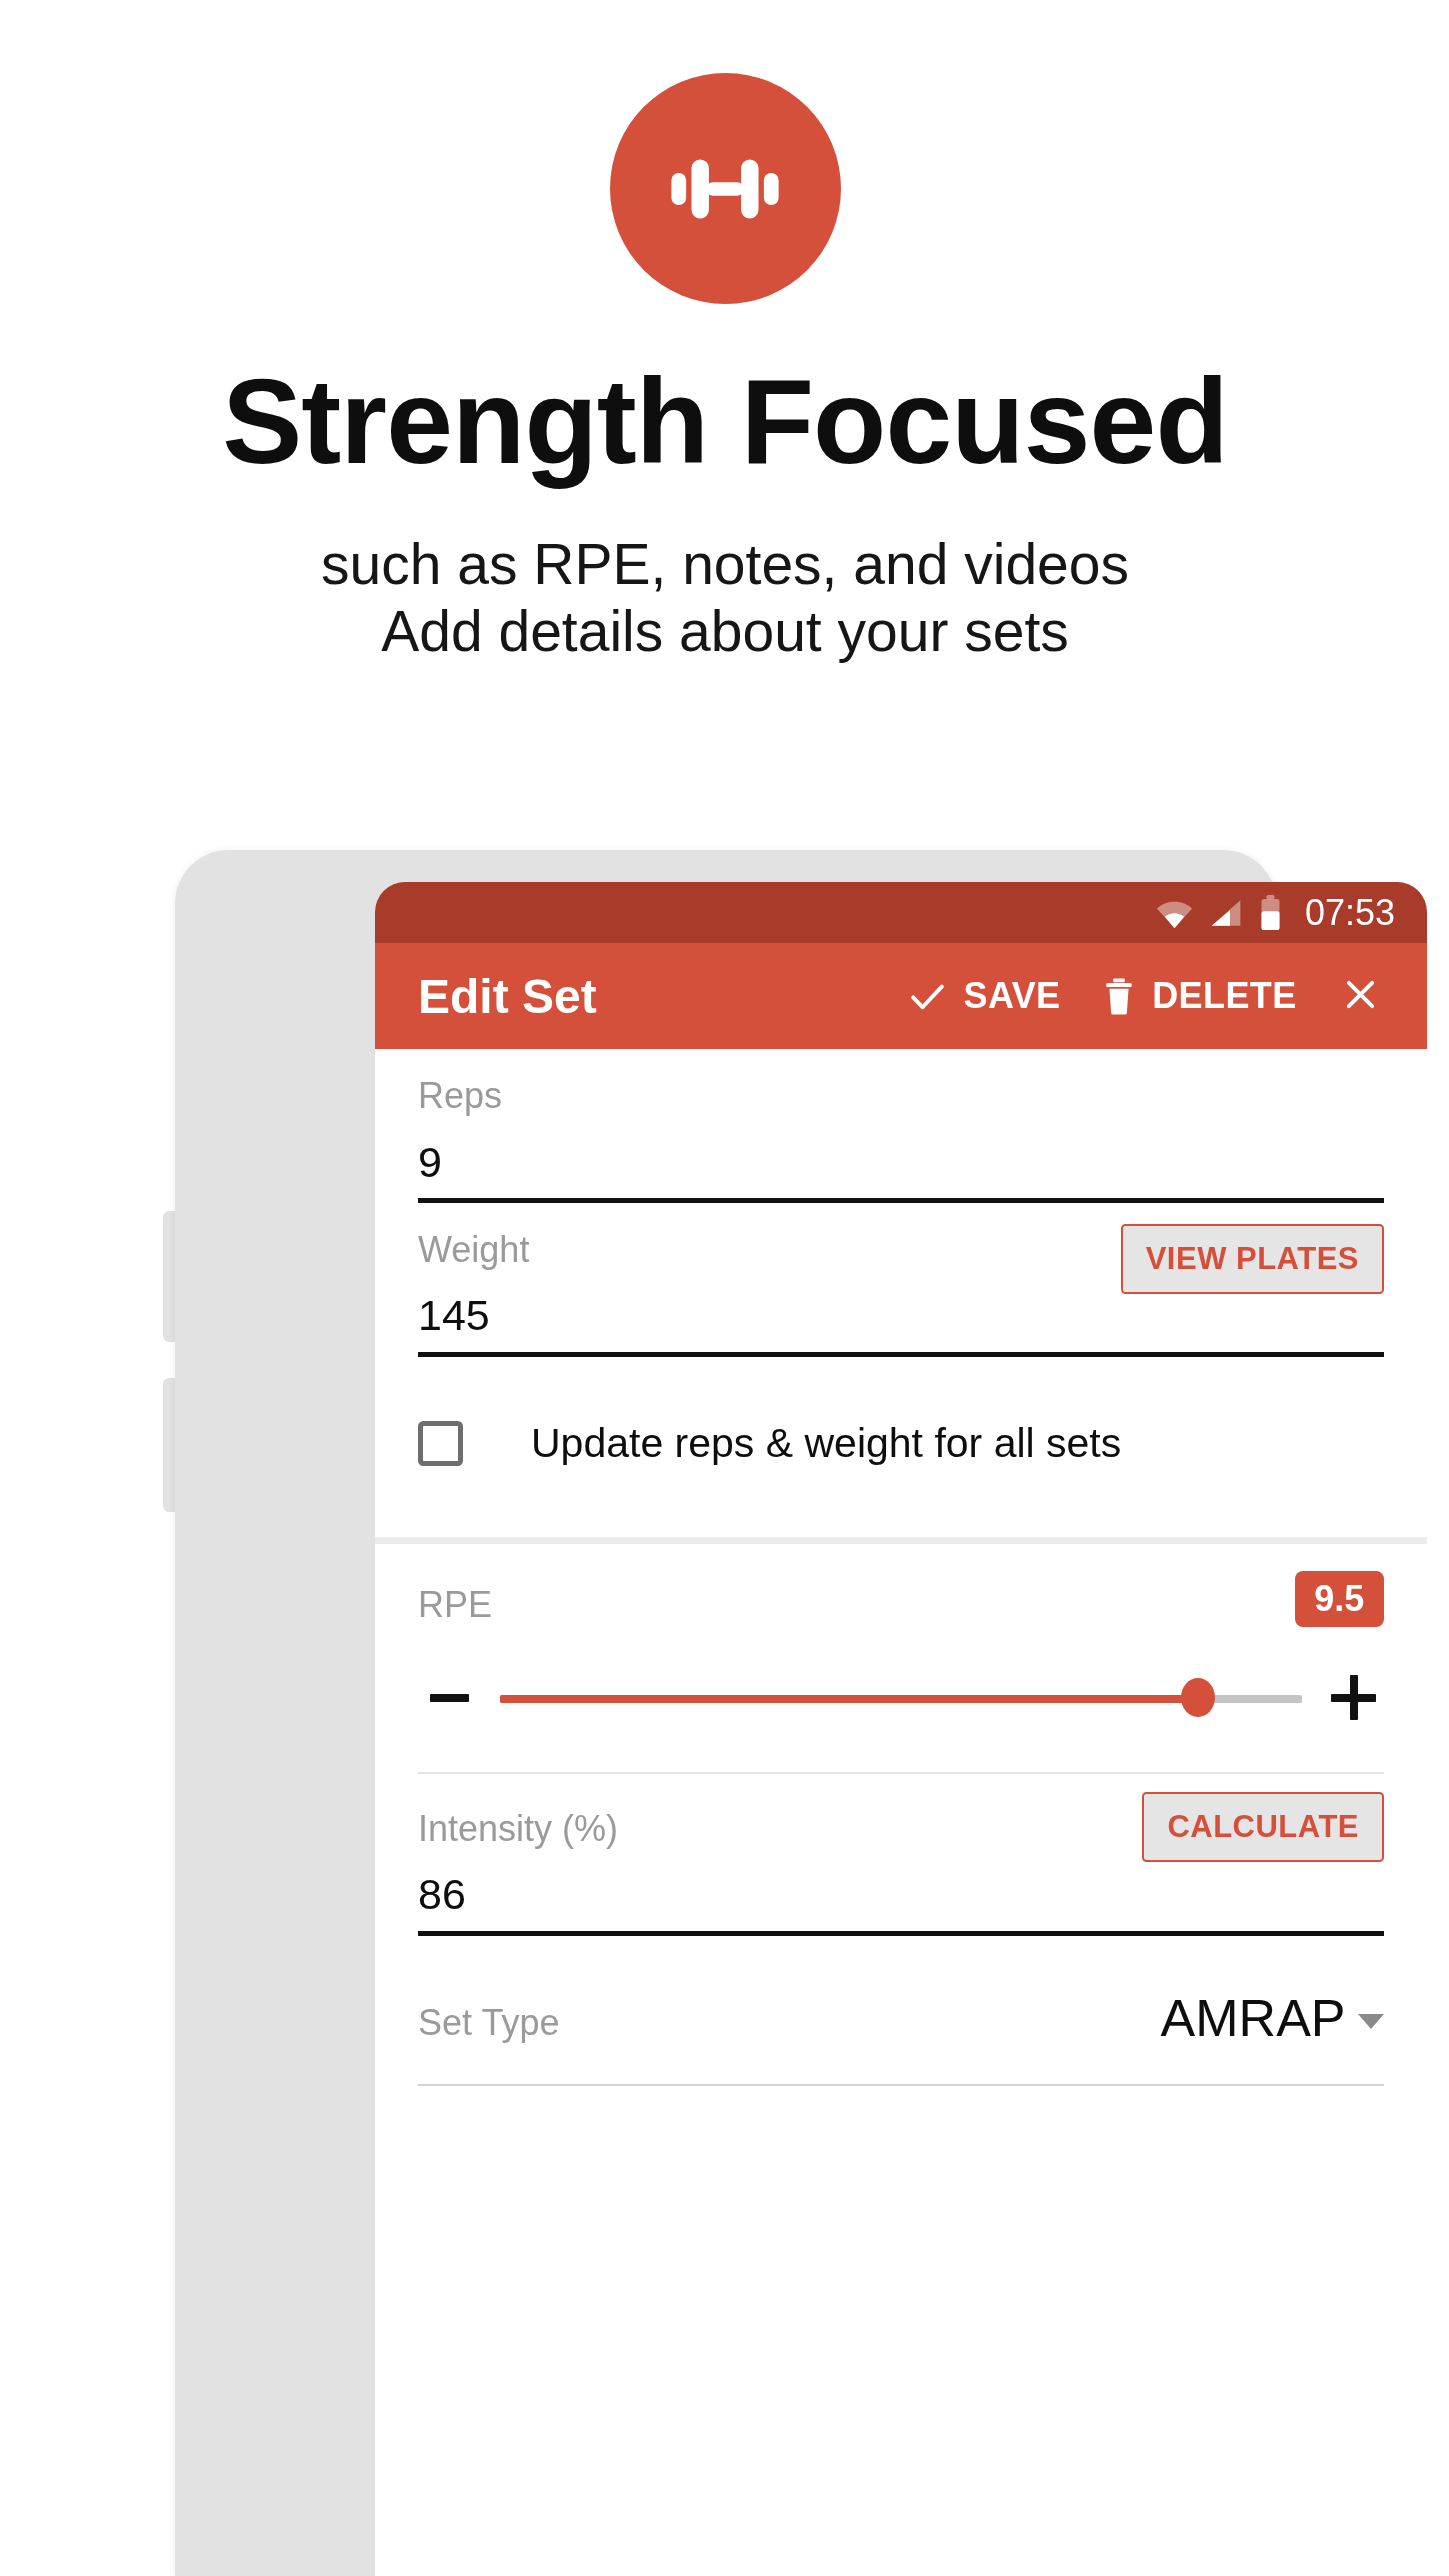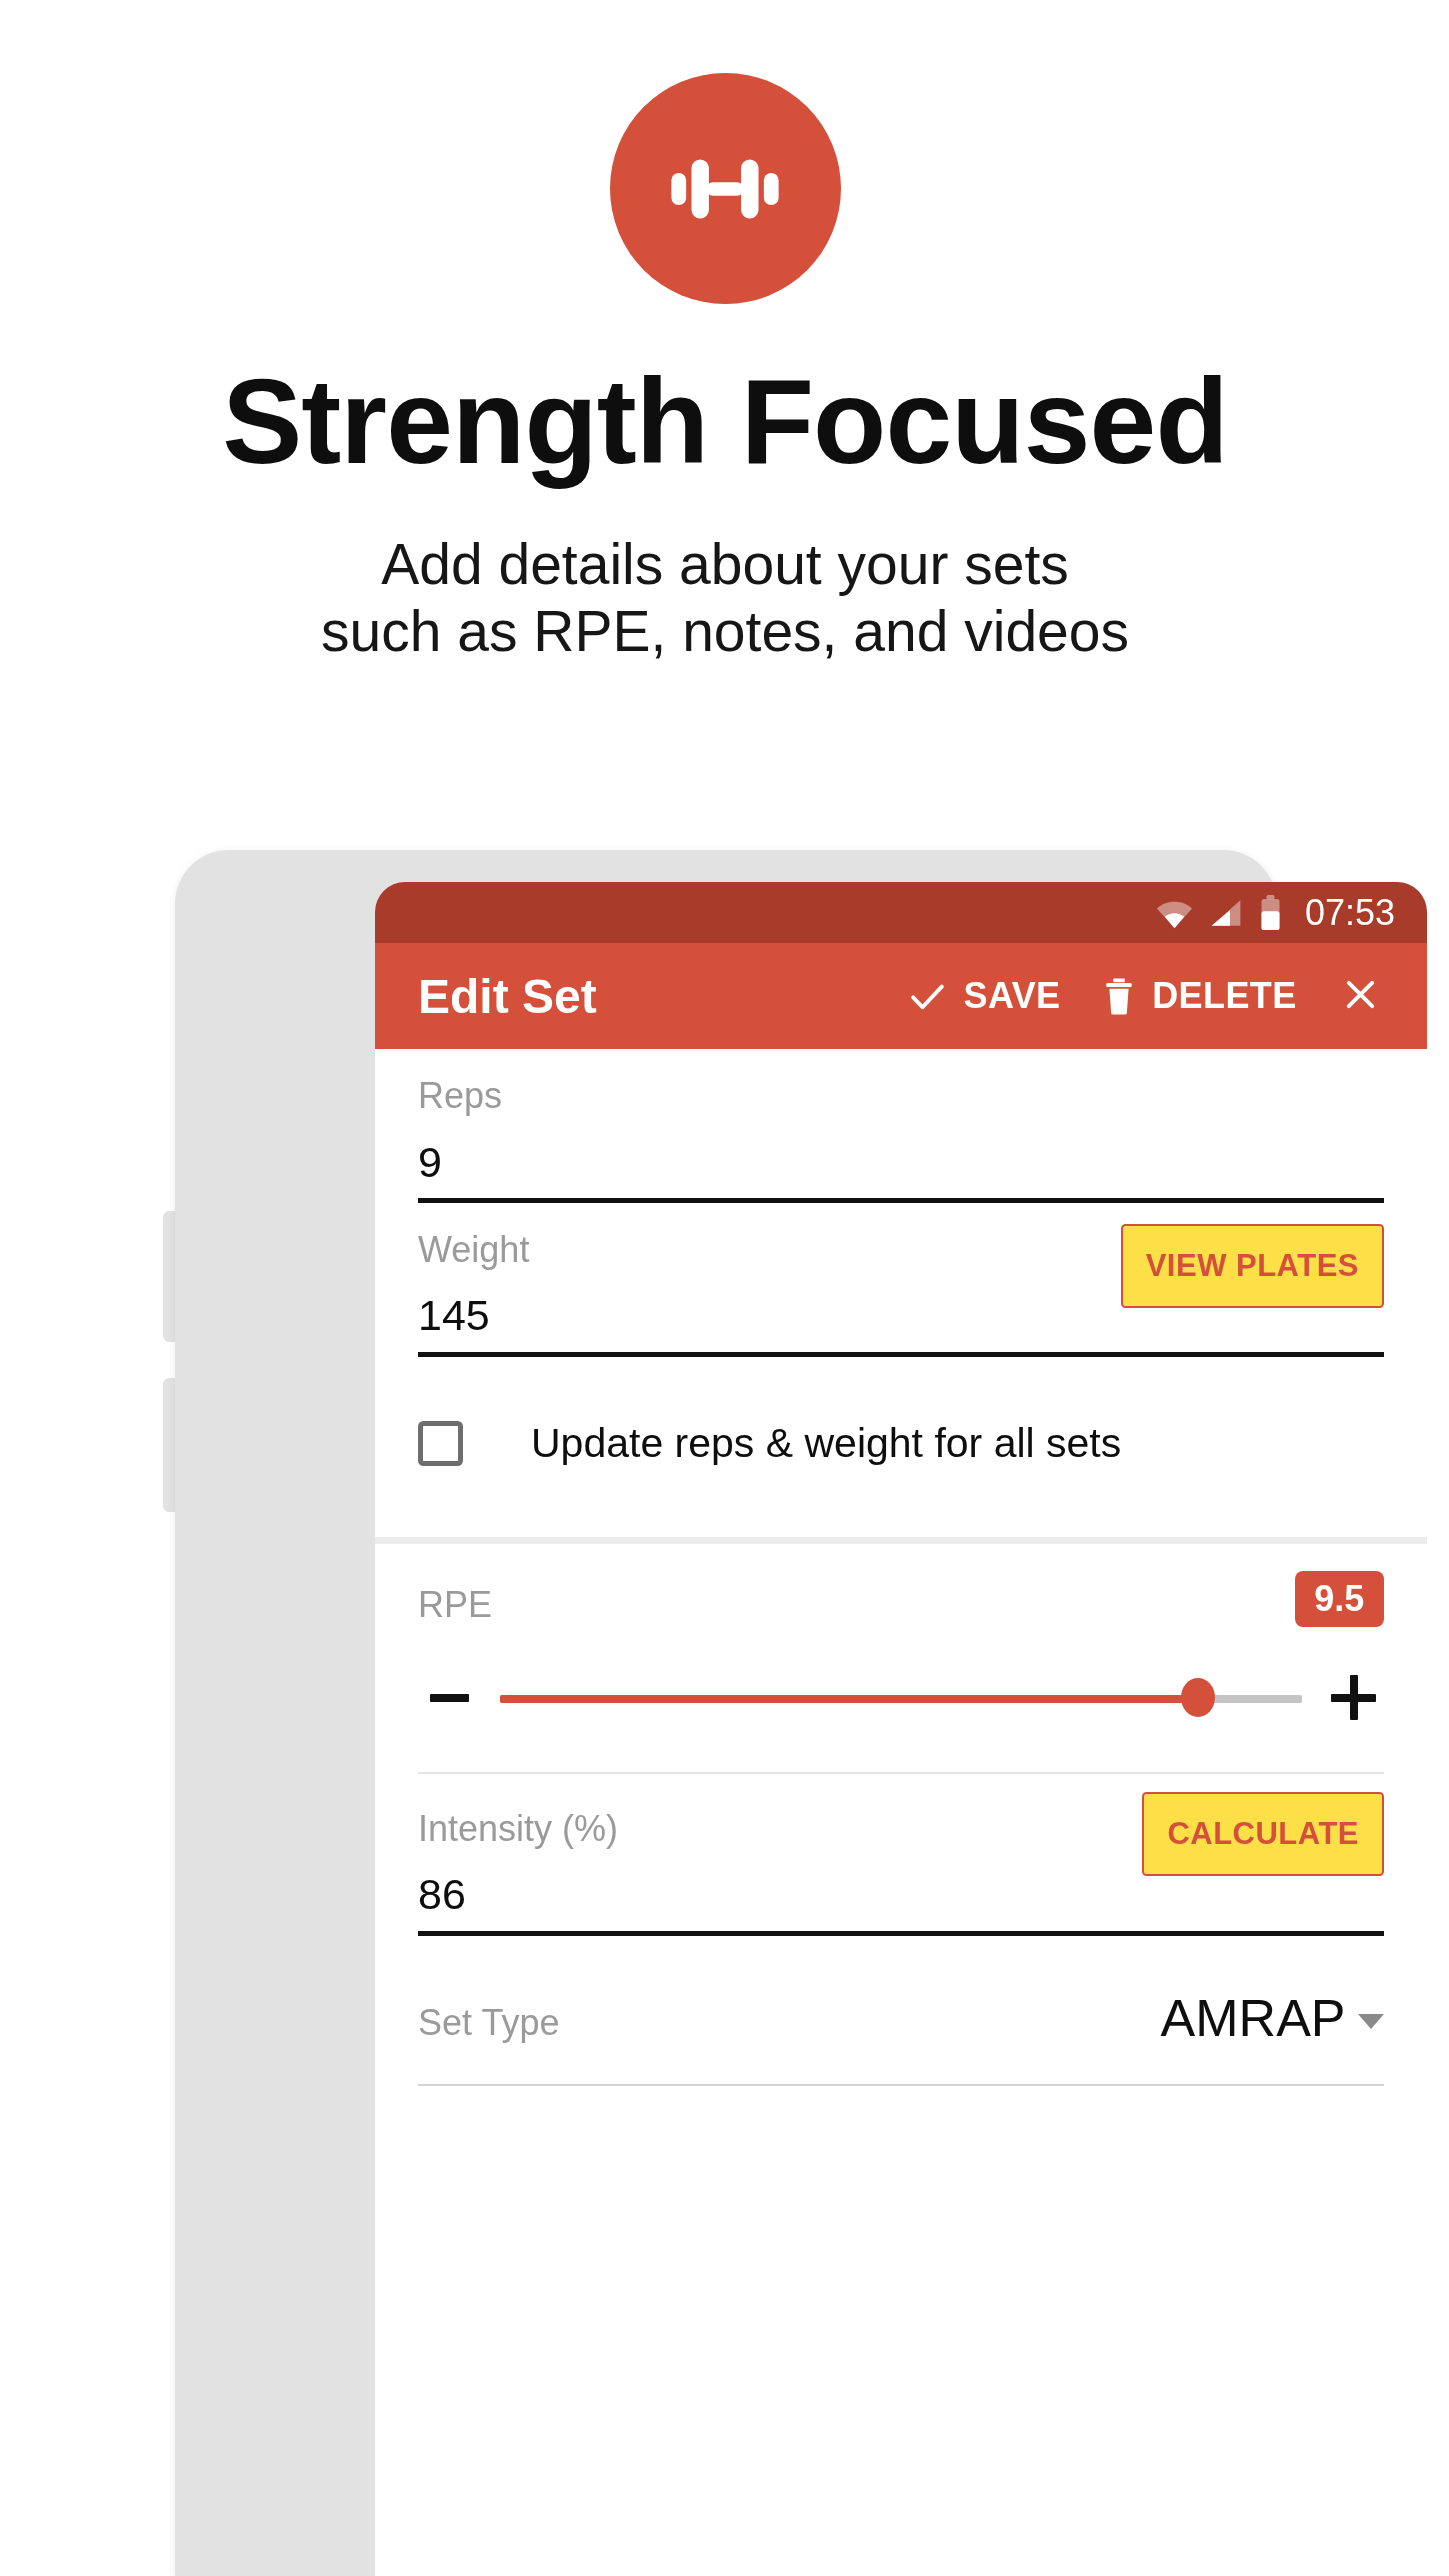--- a/index.html
+++ b/index.html
@@ -159,22 +159,22 @@
   .field-underline-light { height:2.7px; background:#d4d4d4; }
 
   .outline-btn {
     position:absolute;
     border:2.7px solid #D4503B;
     border-radius:4.5px;
     color:#D4503B;
     font-size:31px;
     font-weight:700;
     letter-spacing:0.5px;
-    padding:22px 23px;
-    background:#fde047;
+    padding:15px 23px;
+    background:#e5e5e5;
     cursor:pointer;
     white-space:nowrap;
   }
   .btn-view-plates { right:43px; top:21.5px; }
   .btn-calculate { right:43px; top:18px; }
 
   
   .check-row {
     display:flex; align-items:center;
     padding:63px 43px 70px 43px;
@@ -283,22 +283,22 @@
       <rect x="25" y="28" width="13" height="44" rx="6.5" fill="#ffffff"></rect>
       <rect x="36" y="45" width="28" height="10" rx="5" fill="#ffffff"></rect>
       <rect x="62" y="28" width="13" height="44" rx="6.5" fill="#ffffff"></rect>
       <rect x="79" y="38" width="11" height="24" rx="5.5" fill="#ffffff"></rect>
     </svg>
   </div>
 
   <div class="headline">Strength Focused</div>
 
   <div class="subhead">
+    <div>such as RPE, notes, and videos</div>
     <div>Add details about your sets</div>
-    <div>such as RPE, notes, and videos</div>
   </div>
 </div>
 
 <div class="phone-wrap">
 
   <div class="btn-vol-up"></div>
   <div class="btn-vol-down"></div>
   <div class="btn-power"></div>
 
   <div class="phone-body">

